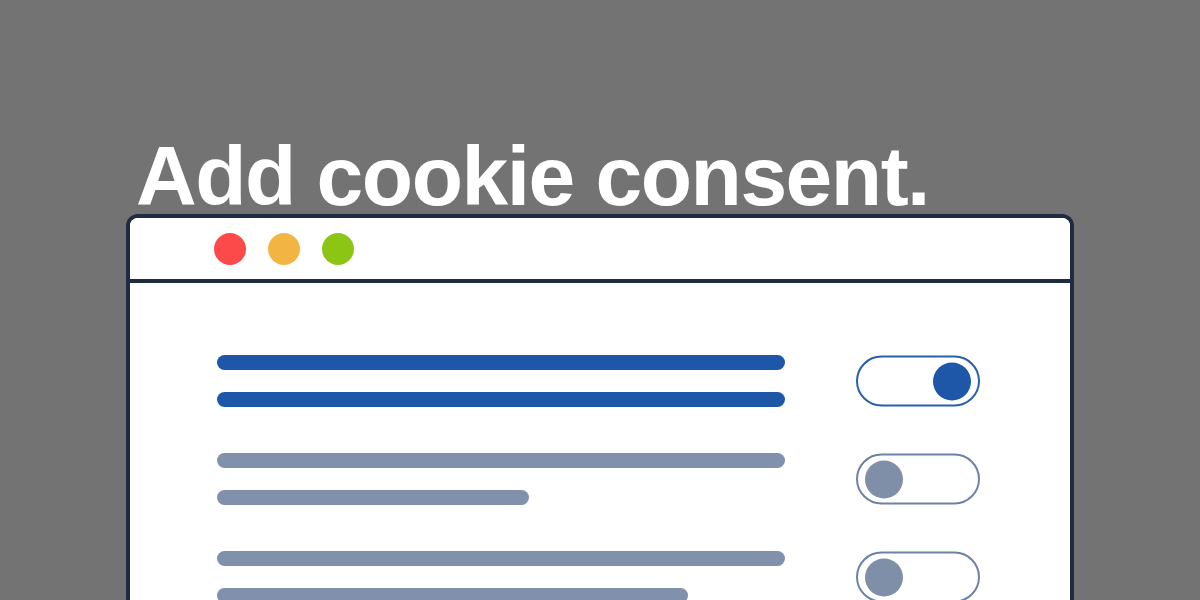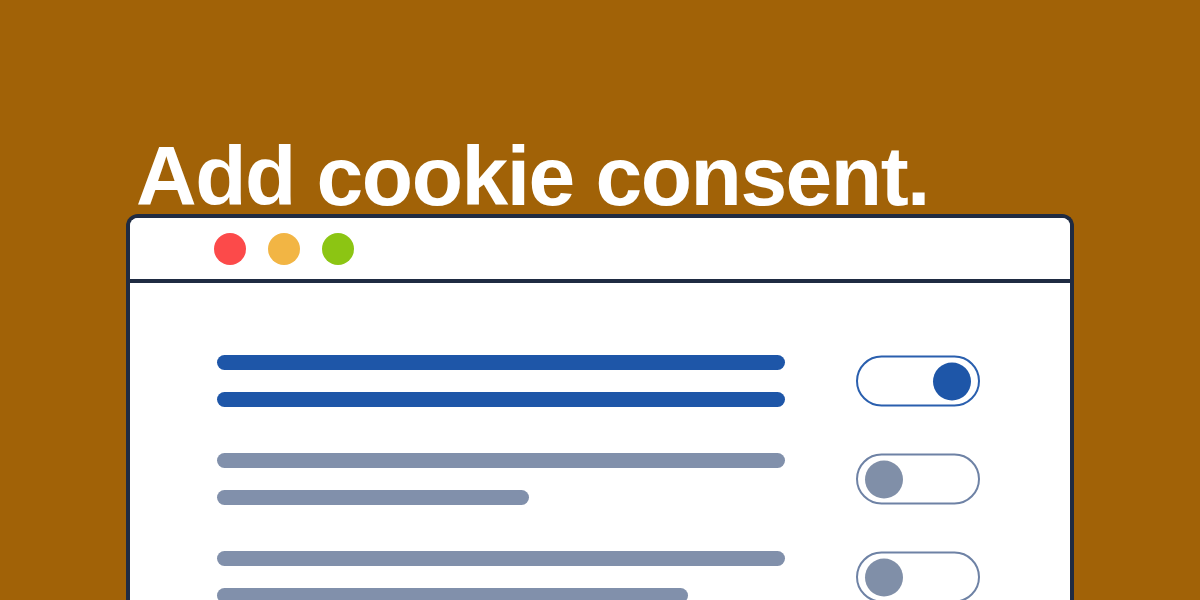--- a/index.html
+++ b/index.html
@@ -10,21 +10,21 @@
     width: 1200px;
     height: 600px;
     overflow: hidden;
     background: #1b51a6;
     font-family: "Liberation Sans", sans-serif;
   }
   .stage {
     position: relative;
     width: 1200px;
     height: 600px;
-    background: #a16207;
+    background: #737373;
     overflow: hidden;
   }
 
   
   .headline {
     position: absolute;
     left: 136px;
     top: 76px;
     width: 1000px;
     color: #ffffff;

